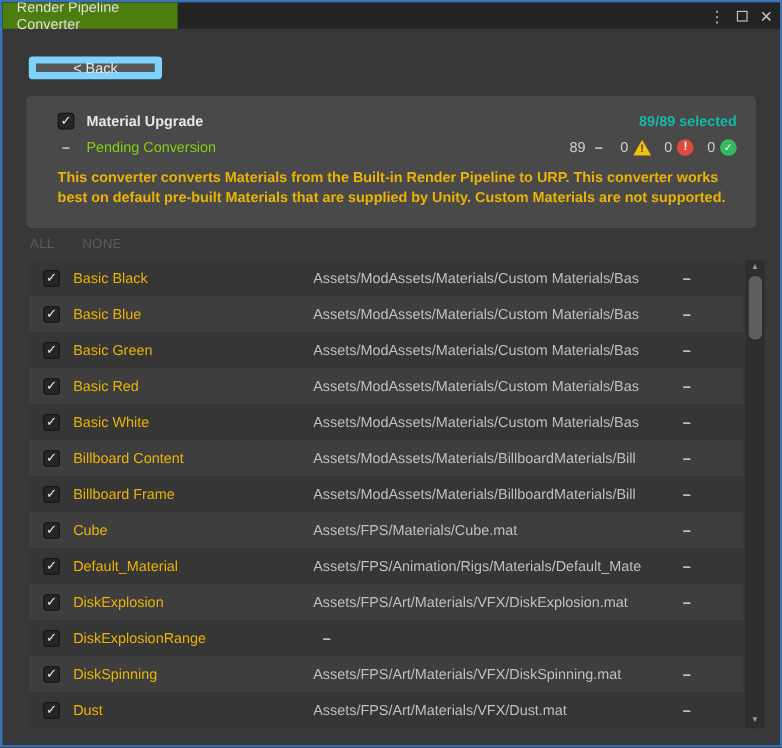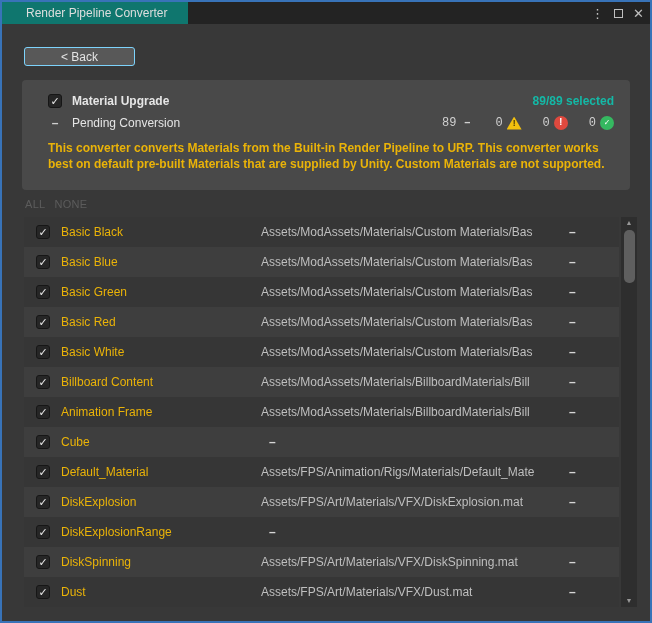--- a/index.html
+++ b/index.html
@@ -7,74 +7,74 @@
   body { font-family:"Liberation Sans","DejaVu Sans",sans-serif; font-size:12px; color:#d4d4d4; }
 
   .window {
     position:relative; width:652px; height:623px;
     background:#383838; border:2px solid #3873b8; overflow:hidden;
   }
 
   
   .titlebar { position:relative; height:22px; background:#232323; display:flex; align-items:stretch; }
   .tab {
-    width:186px; background:#0f766e; display:flex; align-items:center;
-    padding-left:24px; color:#dedede; cursor:default;
+    width:146px; background:#4d7c0f; display:flex; align-items:center;
+    padding-left:12px; color:#dedede; cursor:default;
   }
   .win-controls { position:absolute; right:6px; top:0; height:22px; display:flex; align-items:center; gap:10px; color:#c0c0c0; }
   .kebab { font-size:13px; line-height:1; letter-spacing:0; }
   .maxbox { width:9px; height:9px; border:1.5px solid #c0c0c0; display:inline-block; }
   .closex { font-size:13px; line-height:1; }
 
   
   .back-btn {
     position:absolute; left:22px; top:45px; width:111px; height:19px;
-    background:#585858; border:1px solid #7dd3fc; border-radius:3px;
+    background:#585858; border:6px solid #7dd3fc; border-radius:3px;
     color:#e4e4e4; font-size:12px; display:flex; align-items:center; justify-content:center;
     cursor:default;
   }
 
   
   .panel {
     position:absolute; left:20px; top:78px; width:608px; height:110px;
     background:#494949; border-radius:4px; padding:10px 16px 10px 26px;
   }
   .panel-row { display:flex; align-items:center; height:22px; }
   .panel-row .grow { flex:1; }
   .cbx {
     width:14px; height:14px; background:#262626; border:1px solid #161616; border-radius:3px;
     display:inline-flex; align-items:center; justify-content:center;
     color:#eaeaea; font-size:11px; line-height:1; flex:0 0 auto;
   }
   .hdr-label { margin-left:10px; font-weight:700; color:#e6e6e6; }
   .sel-summary { font-weight:700; color:#14b8a6; }
   .minus-ic { width:14px; text-align:center; color:#cfcfcf; font-weight:700; flex:0 0 auto; }
-  .pending-label { margin-left:10px; color:#e5e5e5; }
-  .counts { display:flex; align-items:flex-start; gap:21px; color:#d0d0d0;font-family:Liberation Mono, monospace; }
+  .pending-label { margin-left:10px; color:#84cc16; }
+  .counts { display:flex; align-items:flex-start; gap:11px; color:#d0d0d0; }
   .count-item { display:flex; align-items:center; gap:4px; }
   .warn-ic {
     width:15px; height:13px; background:#f2c00e;
     clip-path:polygon(50% 0, 100% 100%, 0 100%);
     display:inline-flex; align-items:flex-end; justify-content:center;
     color:#4c3a00; font-size:9px; font-weight:700; line-height:1.1;
   }
   .err-ic {
     width:14px; height:14px; background:#e0493e; border-radius:50%;
     display:inline-flex; align-items:center; justify-content:center;
     color:#fff; font-size:10px; font-weight:700; line-height:1;
   }
   .ok-ic {
     width:14px; height:14px; background:#35b860; border-radius:50%;
     display:inline-flex; align-items:center; justify-content:center;
     color:#fff; font-size:9px; font-weight:700; line-height:1;
   }
   .descr { margin-top:6px; color:#eab308; line-height:16px; width:575px;font-weight:bold; }
 
   
-  .sel-links { position:absolute; left:23px; top:196px; display:flex; gap:9px; }
+  .sel-links { position:absolute; left:23px; top:196px; display:flex; gap:23px; }
   .sel-link { color:#5c5c5c; font-size:11px; letter-spacing:0.3px; cursor:default; }
 
   
   .list { position:absolute; left:22px; top:215px; width:595px; }
   .row { height:30px; display:flex; align-items:center; background:#363636; }
   .row:nth-child(even) { background:#3e3e3e; }
   .row .cbx { margin-left:12px; }
   .row-label { margin-left:11px; width:200px; color:#eab308; white-space:nowrap; overflow:hidden; }
   .row-path { width:300px; color:#bfbfbf; white-space:nowrap; overflow:hidden; }
   .row-dash { margin-left:8px; color:#d6d6d6; font-weight:700; }
@@ -181,27 +181,28 @@
       <span class="row-dash">–</span>
     </div>
       <div class="row">
       <span class="cbx">✓</span>
       <span class="row-label">Billboard Content</span>
       <span class="row-path">Assets/ModAssets/Materials/BillboardMaterials/Bill</span>
       <span class="row-dash">–</span>
     </div>
       <div class="row">
       <span class="cbx">✓</span>
-      <span class="row-label">Animation Frame</span>
+      <span class="row-label">Billboard Frame</span>
       <span class="row-path">Assets/ModAssets/Materials/BillboardMaterials/Bill</span>
       <span class="row-dash">–</span>
     </div>
       <div class="row">
       <span class="cbx">✓</span>
       <span class="row-label">Cube</span>
+      <span class="row-path">Assets/FPS/Materials/Cube.mat</span>
       <span class="row-dash">–</span>
     </div>
       <div class="row">
       <span class="cbx">✓</span>
       <span class="row-label">Default_Material</span>
       <span class="row-path">Assets/FPS/Animation/Rigs/Materials/Default_Mate</span>
       <span class="row-dash">–</span>
     </div>
       <div class="row">
       <span class="cbx">✓</span>

